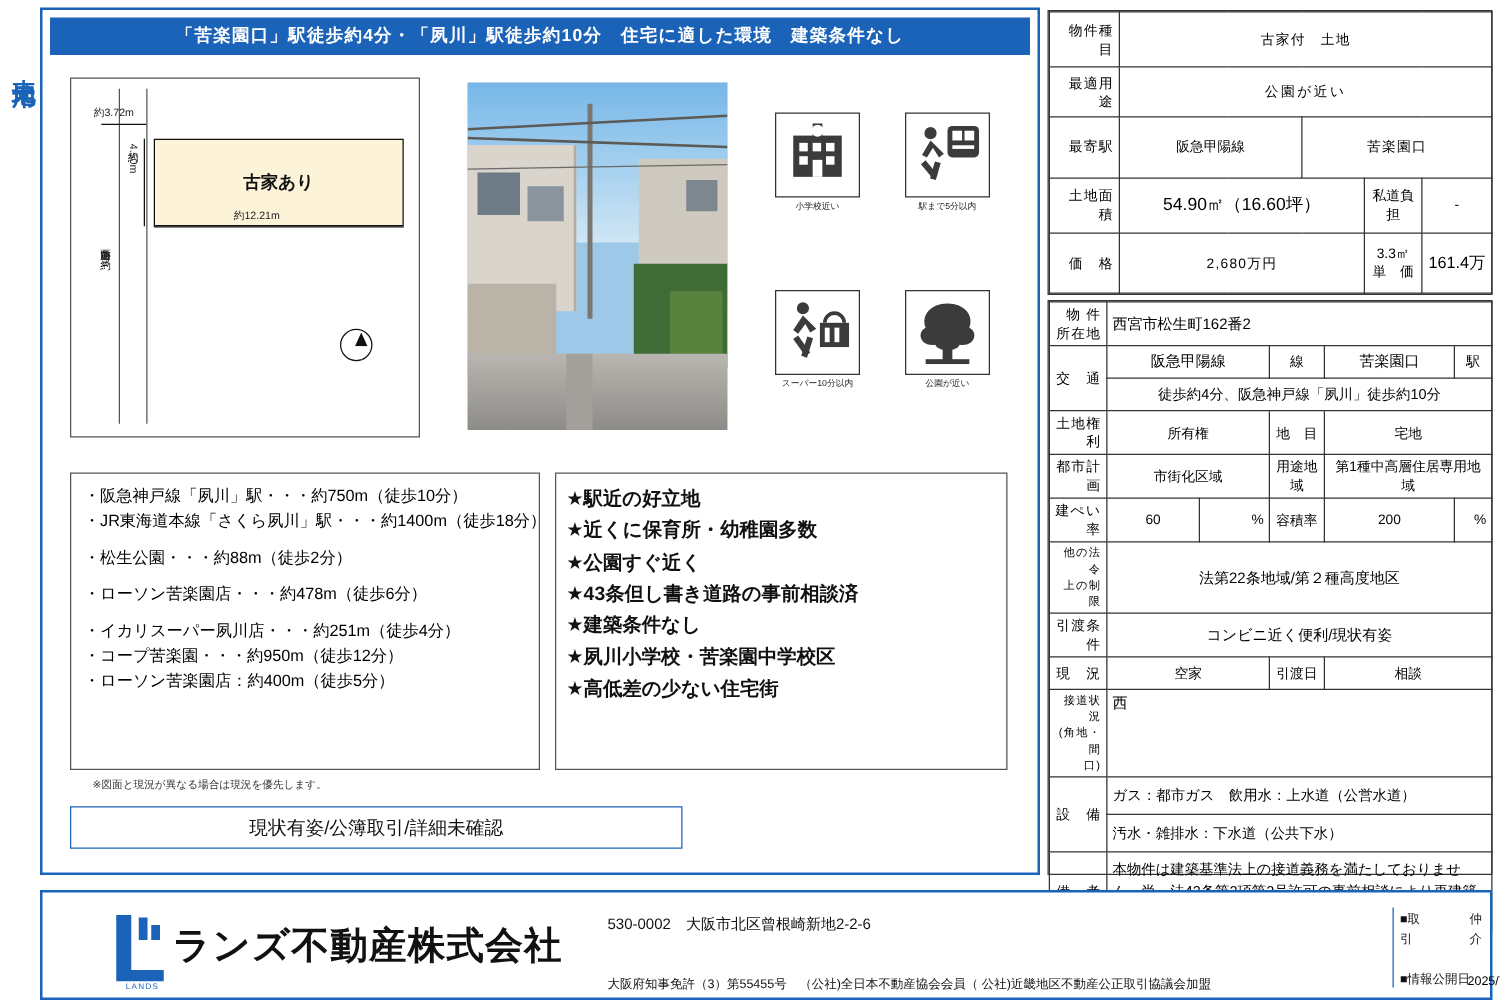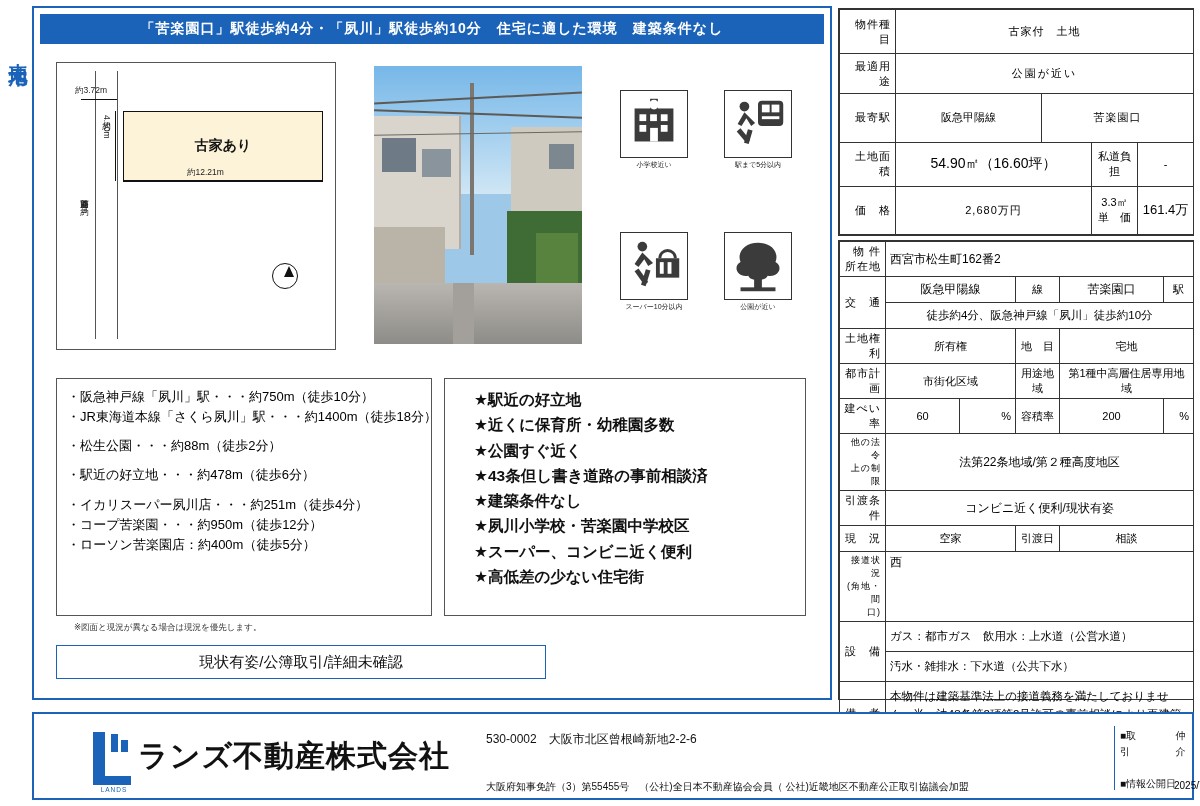--- a/index.html
+++ b/index.html
@@ -112,21 +112,21 @@
   .bulletbox {
     position:absolute; left:56px; top:378px; width:376px; height:238px;
     border:1px solid #555; padding:8px 10px; line-height:1.55; font-size:13px;
   }
   .bulletbox div { white-space:nowrap; }
   .gap { height:9px; }
 
   
   .starbox {
     position:absolute; left:444px; top:378px; width:362px; height:238px;
-    border:1px solid #555; padding:8px 29px; font-size:15.5px; font-weight:bold;
+    border:1px solid #555; padding:8px 8px; font-size:15.5px; font-weight:bold;
     line-height:1.63; color:#111;
   }
 
   .note { position:absolute; left:74px; top:622px; font-size:8.5px; color:#333; }
 
   .statusbar {
     position:absolute; left:56px; top:645px; width:490px; height:34px;
     border:1px solid #1a63b8; display:flex; align-items:center; justify-content:center;
     font-size:15px; color:#111;
   }
@@ -273,35 +273,34 @@
     </div>
     <div class="icon-cap" style="left:98px; top:212px;">公園が近い</div>
   </div>
 
   <div class="bulletbox">
     <div>・阪急神戸線「夙川」駅・・・約750m（徒歩10分）</div>
     <div>・JR東海道本線「さくら夙川」駅・・・約1400m（徒歩18分）</div>
     <div class="gap"></div>
     <div>・松生公園・・・約88m（徒歩2分）</div>
     <div class="gap"></div>
-    <div>・駅近の好立地・・・約478m（徒歩6分）</div>
+    <div>・ローソン苦楽園店・・・約478m（徒歩6分）</div>
     <div class="gap"></div>
     <div>・イカリスーパー夙川店・・・約251m（徒歩4分）</div>
     <div>・コープ苦楽園・・・約950m（徒歩12分）</div>
     <div>・ローソン苦楽園店：約400m（徒歩5分）</div>
   </div>
 
   <div class="starbox">
     <div>★駅近の好立地</div>
     <div>★近くに保育所・幼稚園多数</div>
     <div>★公園すぐ近く</div>
     <div>★43条但し書き道路の事前相談済</div>
     <div>★建築条件なし</div>
     <div>★夙川小学校・苦楽園中学校区</div>
-    <div>★スーパー、コンビニ近く便利</div>
     <div>★高低差の少ない住宅街</div>
   </div>
 
   <div class="note">※図面と現況が異なる場合は現況を優先します。</div>
 
   <div class="statusbar">現状有姿/公簿取引/詳細未確認</div>
 
   <div class="spec-top">
     <table class="sp">
       <colgroup>

